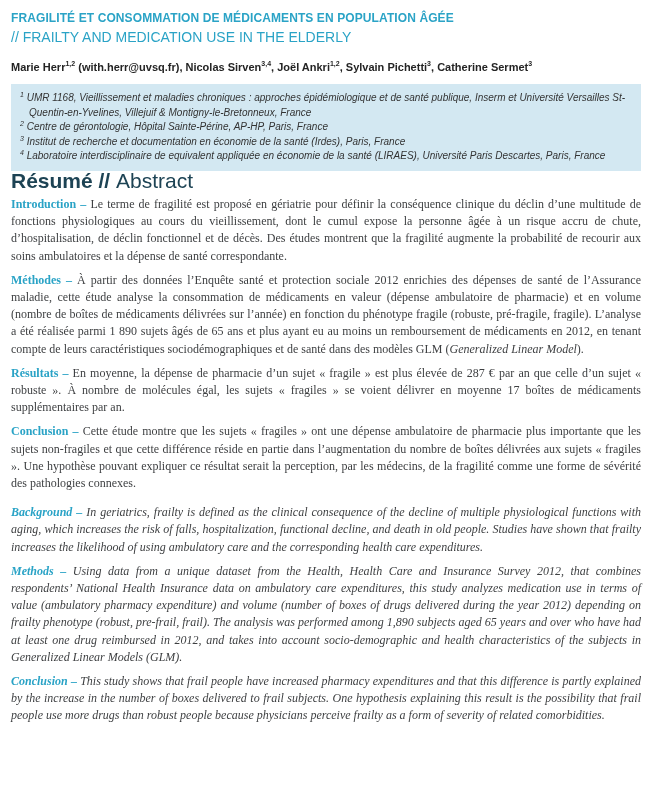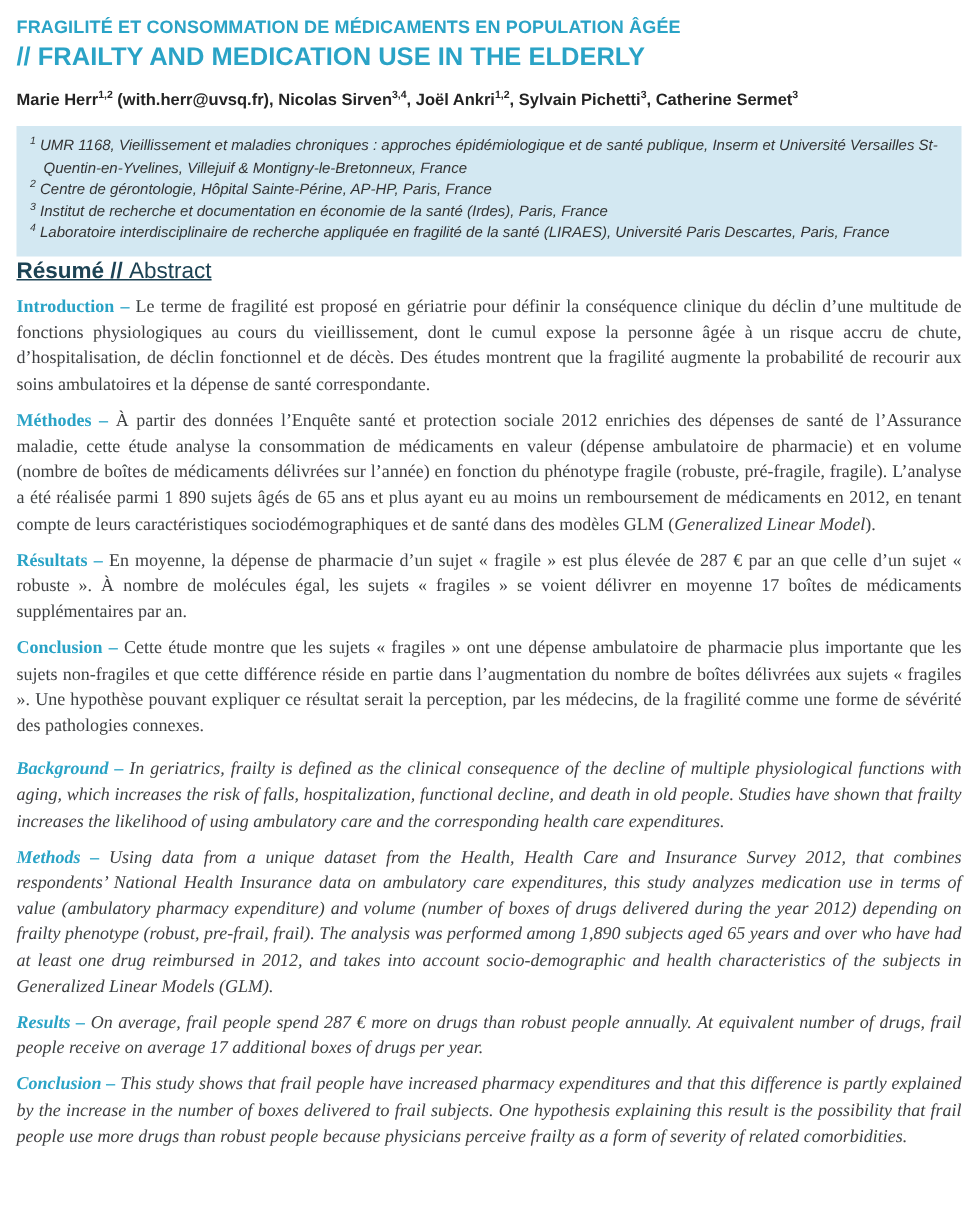--- a/index.html
+++ b/index.html
@@ -16,21 +16,21 @@
     color:var(--body);
     -webkit-font-smoothing:antialiased;
   }
   .page{padding:7px 11px 0 11px;}
 
   .title{
     color:var(--teal);font-size:12px;font-weight:bold;
     letter-spacing:.1px;margin:3px 0 4px 0;line-height:17px;
   }
   .subtitle{
-    color:var(--teal);font-size:17px;font-weight:bold;
+    color:var(--teal);font-size:14px;font-weight:normal;
     margin:0 0 16px 0;line-height:13px;
   }
   .authors{
     font-size:11px;font-weight:bold;color:#242424;
     margin:0 0 10px 0;line-height:14px;
   }
   sup{font-size:7px;line-height:0;}
 
   .affbox{
     background:var(--affbg);
@@ -39,22 +39,22 @@
     line-height:14.6px;
   }
   .aff{padding-left:9px;text-indent:-9px;}
 
   .submission{
     color:var(--teal);font-size:10.5px;margin:11px 0 17px 0;line-height:13px;
   }
   .submission .it{font-style:italic;}
 
   .abstract-heading{
-    font-size:15px;color:var(--heading);font-weight:normal;
-    margin:0 0 6px 0;line-height:19px;text-decoration:underline;
+    font-size:21px;color:var(--heading);font-weight:normal;
+    margin:0 0 6px 0;line-height:19px;
   }
   .abstract-heading .b{font-weight:bold;}
   .abstract-heading .sep{font-weight:bold;color:var(--heading);}
 
   .para{
     font-size:12px;line-height:17.2px;text-align:justify;
     margin:0 0 7px 0;
     font-family:Liberation Serif, serif;
   }
   .lead{color:var(--teal);font-weight:bold;}
@@ -69,33 +69,32 @@
 
   <h1 class="title">FRAGILITÉ ET CONSOMMATION DE MÉDICAMENTS EN POPULATION ÂGÉE</h1>
   <h2 class="subtitle">// FRAILTY AND MEDICATION USE IN THE ELDERLY</h2>
 
   <p class="authors"><span>Marie Herr</span><sup>1,2</sup><span> (with.herr@uvsq.fr), Nicolas Sirven</span><sup>3,4</sup><span>, Joël Ankri</span><sup>1,2</sup><span>, Sylvain Pichetti</span><sup>3</sup><span>, Catherine Sermet</span><sup>3</sup></p>
 
   <div class="affbox">
     <div class="aff"><sup>1</sup><span> UMR 1168, Vieillissement et maladies chroniques : approches épidémiologique et de santé publique, Inserm et Université Versailles St-Quentin-en-Yvelines, Villejuif &amp; Montigny-le-Bretonneux, France</span></div>
     <div class="aff"><sup>2</sup><span> Centre de gérontologie, Hôpital Sainte-Périne, AP-HP, Paris, France</span></div>
     <div class="aff"><sup>3</sup><span> Institut de recherche et documentation en économie de la santé (Irdes), Paris, France</span></div>
-    <div class="aff"><sup>4</sup><span> Laboratoire interdisciplinaire de recherche appliquée en fragilité de la santé (LIRAES), Université Paris Descartes, Paris, France</span></div>
+    <div class="aff"><sup>4</sup><span> Laboratoire interdisciplinaire de equivalent appliquée en économie de la santé (LIRAES), Université Paris Descartes, Paris, France</span></div>
   </div>
 
 
   <h3 class="abstract-heading"><span class="b">Résumé</span><span class="sep"> // </span><span>Abstract</span></h3>
 
   <div class="fr-block">
     <p class="para"><span class="lead">Introduction –</span><span> Le terme de fragilité est proposé en gériatrie pour définir la conséquence clinique du déclin d’une multitude de fonctions physiologiques au cours du vieillissement, dont le cumul expose la personne âgée à un risque accru de chute, d’hospitalisation, de déclin fonctionnel et de décès. Des études montrent que la fragilité augmente la probabilité de recourir aux soins ambulatoires et la dépense de santé correspondante.</span></p>
     <p class="para"><span class="lead">Méthodes –</span><span> À partir des données l’Enquête santé et protection sociale 2012 enrichies des dépenses de santé de l’Assurance maladie, cette étude analyse la consommation de médicaments en valeur (dépense ambulatoire de pharmacie) et en volume (nombre de boîtes de médicaments délivrées sur l’année) en fonction du phénotype fragile (robuste, pré-fragile, fragile). L’analyse a été réalisée parmi 1 890 sujets âgés de 65 ans et plus ayant eu au moins un remboursement de médicaments en 2012, en tenant compte de leurs caractéristiques sociodémographiques et de santé dans des modèles GLM (</span><i>Generalized Linear Model</i><span>).</span></p>
     <p class="para"><span class="lead">Résultats –</span><span> En moyenne, la dépense de pharmacie d’un sujet « fragile » est plus élevée de 287 € par an que celle d’un sujet « robuste ». À nombre de molécules égal, les sujets « fragiles » se voient délivrer en moyenne 17 boîtes de médicaments supplémentaires par an.</span></p>
     <p class="para"><span class="lead">Conclusion –</span><span> Cette étude montre que les sujets « fragiles » ont une dépense ambulatoire de pharmacie plus importante que les sujets non-fragiles et que cette différence réside en partie dans l’augmentation du nombre de boîtes délivrées aux sujets « fragiles ». Une hypothèse pouvant expliquer ce résultat serait la perception, par les médecins, de la fragilité comme une forme de sévérité des pathologies connexes.</span></p>
   </div>
 
   <div class="en">
     <p class="para"><span class="lead">Background –</span><span> In geriatrics, frailty is defined as the clinical consequence of the decline of multiple physiological functions with aging, which increases the risk of falls, hospitalization, functional decline, and death in old people. Studies have shown that frailty increases the likelihood of using ambulatory care and the corresponding health care expenditures.</span></p>
     <p class="para"><span class="lead">Methods –</span><span> Using data from a unique dataset from the Health, Health Care and Insurance Survey 2012, that combines respondents’ National Health Insurance data on ambulatory care expenditures, this study analyzes medication use in terms of value (ambulatory pharmacy expenditure) and volume (number of boxes of drugs delivered during the year 2012) depending on frailty phenotype (robust, pre-frail, frail). The analysis was performed among 1,890 subjects aged 65 years and over who have had at least one drug reimbursed in 2012, and takes into account socio-demographic and health characteristics of the subjects in Generalized Linear Models (GLM).</span></p>
-    <p class="para"><span class="lead">Results –</span><span> On average, frail people spend 287 € more on drugs than robust people annually. At equivalent number of drugs, frail people receive on average 17 additional boxes of drugs per year.</span></p>
     <p class="para"><span class="lead">Conclusion –</span><span> This study shows that frail people have increased pharmacy expenditures and that this difference is partly explained by the increase in the number of boxes delivered to frail subjects. One hypothesis explaining this result is the possibility that frail people use more drugs than robust people because physicians perceive frailty as a form of severity of related comorbidities.</span></p>
   </div>
 
 </div>
 
 </body></html>

